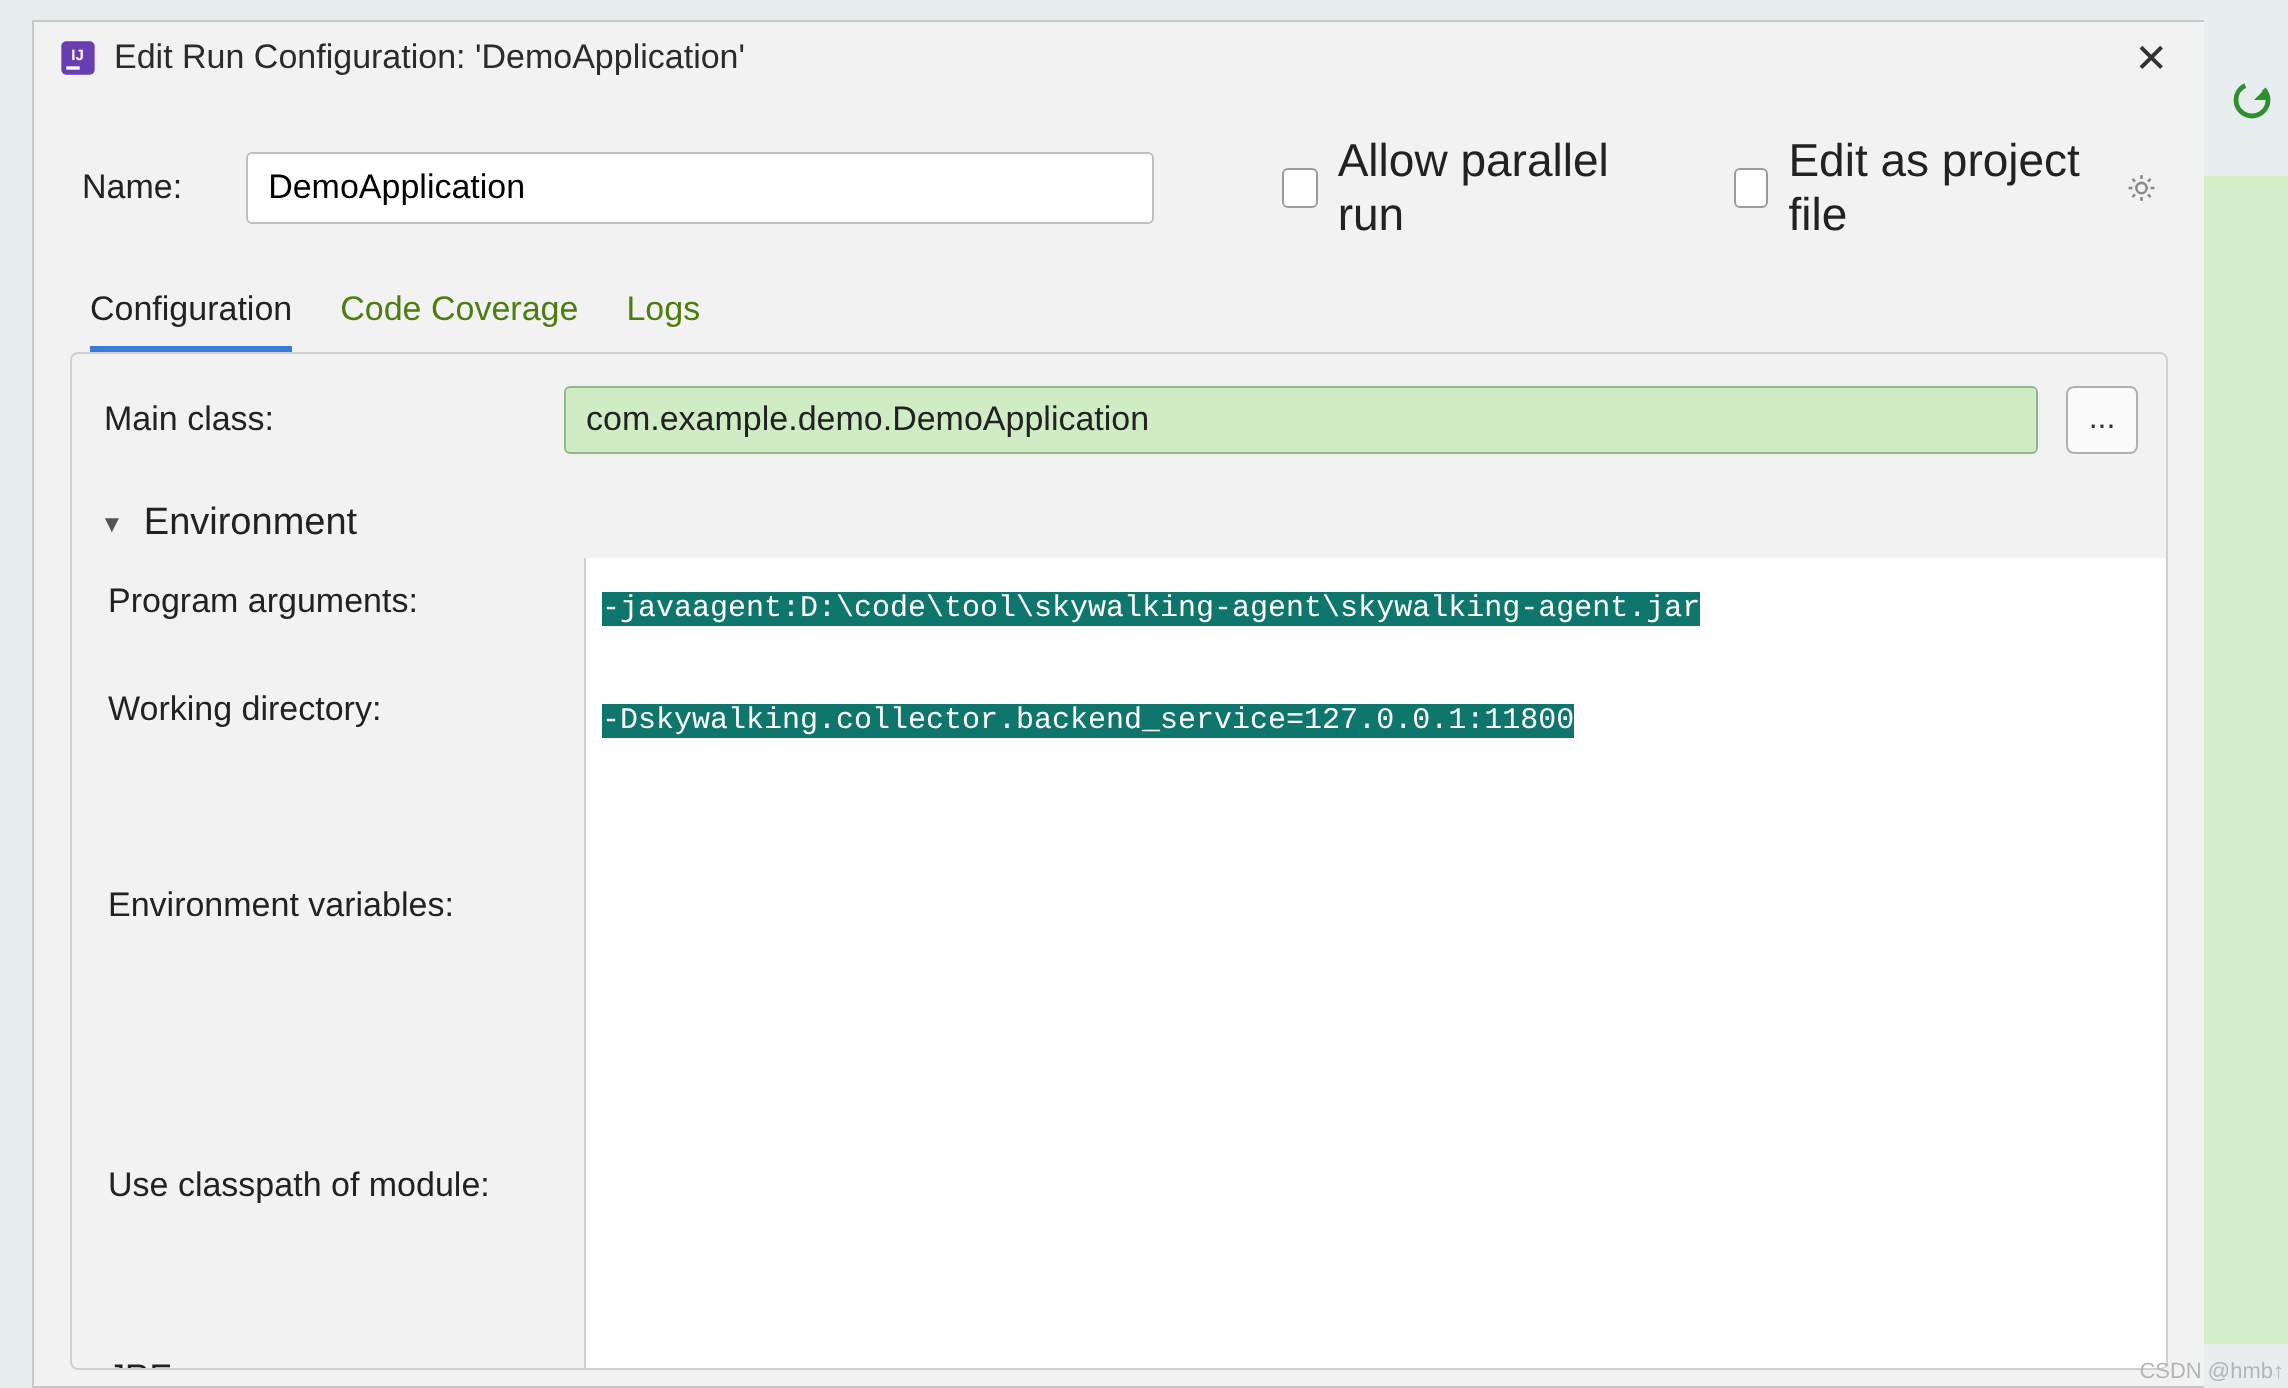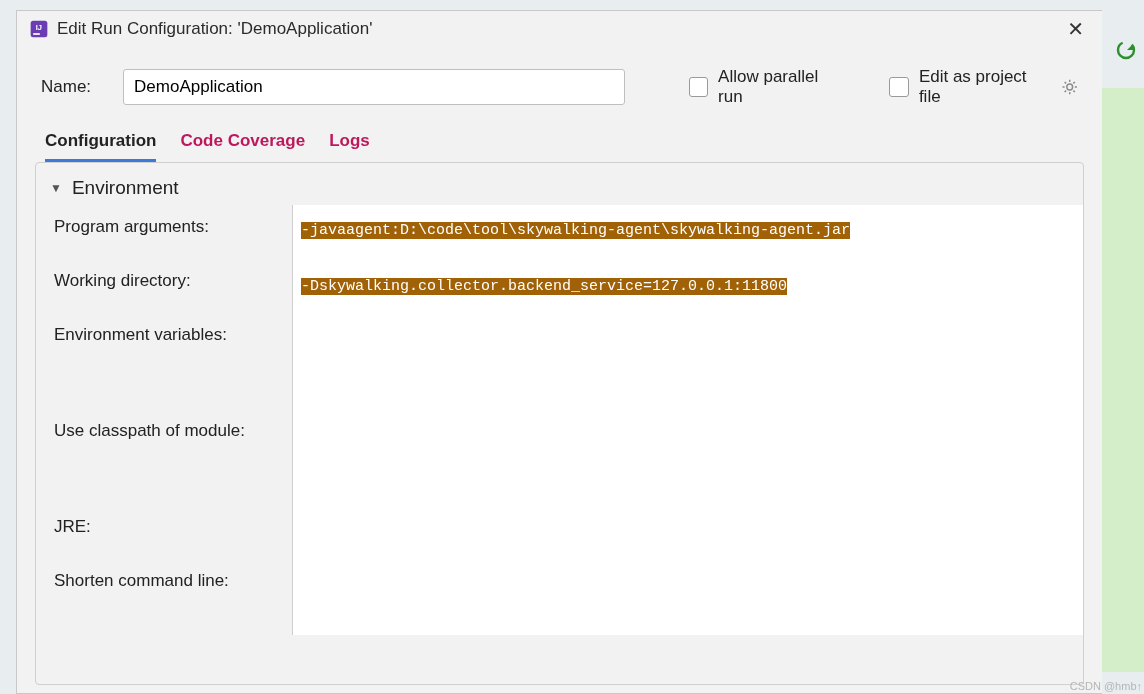--- a/index.html
+++ b/index.html
@@ -14,25 +14,25 @@
   .title-text { font-size: 17px; color: #2b2b2b; }
   .title-spacer { flex: 1; }
   .close-x { font-size: 20px; cursor: pointer; padding: 0 6px; color: #333; }
   .name-row { display: flex; align-items: center; padding: 20px 24px 18px 24px; gap: 32px; }
   .name-label { font-size: 17px; }
   .name-input {
     width: 516px; height: 36px; border: 1px solid #bfbfbf; padding: 0 10px;
     font-size: 17px; background: #fff; border-radius: 3px;
   }
   .name-row .spacer { flex: 1; }
-  .cb-group { display: flex; align-items: center; gap: 10px; font-size: 17px; }
+  .cb-group { display: flex; align-items: center; gap: 10px; font-size: 23px; }
   .cb { width: 20px; height: 20px; border: 1px solid #9a9a9a; border-radius: 3px; background: #fff; }
   .gear-svg { width: 18px; height: 18px; margin-left: 2px; }
-  .tabs { display: flex; gap: 24px; padding: 6px 28px 0 28px; font-size: 17px; font-weight: bold; }
-  .tab { padding-bottom: 8px; cursor: pointer; color: #be185d; }
+  .tabs { display: flex; gap: 24px; padding: 6px 28px 0 28px; font-size: 17px; }
+  .tab { padding-bottom: 8px; cursor: pointer; color: #4d7c0f; }
   .tab.active { border-bottom: 3px solid #3a7adb; color: #222; }
   .panel {
     margin: 0 18px 8px 18px; flex: 1; border: 1px solid #d0d0d0; border-radius: 4px;
     background: #f2f2f2; overflow: hidden; position: relative;
   }
   .main-class-row { display: flex; align-items: center; gap: 14px; padding: 16px 14px 10px 16px; }
   .field-label { width: 216px; font-size: 17px; }
   .main-class-input {
     flex: 1; height: 34px; border: 1px solid #8fb98d; background: #d0ecc5;
     border-radius: 3px; padding: 0 10px; font-size: 17px; color: #222;
@@ -41,28 +41,28 @@
     width: 36px; height: 34px; border: 1px solid #b0b0b0; background: #fafafa;
     border-radius: 4px; display: flex; align-items: center; justify-content: center;
     font-size: 16px; cursor: pointer; color: #333;
   }
   .env-header { display: flex; align-items: center; gap: 10px; padding: 14px 14px 6px 14px; }
   .chevron { font-size: 12px; color: #555; }
   .env-title { font-size: 19px; color: #222; }
   .two-col { display: flex; align-items: flex-start; position: relative; }
   .labels-col { display: flex; flex-direction: column; padding-left: 18px; padding-top: 12px; width: 256px; }
   .lab { font-size: 17px; height: 54px; display: flex; align-items: flex-start; }
-  .lab.tall { height: 96px; }
+  .lab.tall { height: 96px; margin-top: 44px; }
   .vm-pane {
     position: absolute; left: 256px; top: 0; right: 0; height: 430px;
     background: #ffffff; border-left: 1px solid #cfcfcf;
     font-family: "Consolas","Courier New",monospace; font-size: 15px;
     padding: 12px 8px; line-height: 1.85; text-align: left;
   }
-  .sel { background: #a16207; color: #fff; padding: 0; }
+  .sel { background: #0f766e; color: #fff; padding: 0; }
   .bg-refresh-icon {
     position: absolute; right: 6px; top: 38px; width: 24px; height: 24px;
   }
   .bg-green-strip { position:absolute; right:0; top:88px; width:44px; height:584px; background:#d3eec8; border-left:1px solid #a9d09a; }
   .watermark {
     position:absolute; right:2px; bottom:2px; font-size:11px; color:#b5b5b5;
   }
 </style>
 </head>
 <body>
@@ -114,20 +114,25 @@
   </div>
 
   <div class="tabs">
     <div class="tab active">Configuration</div>
     <div class="tab">Code Coverage</div>
     <div class="tab">Logs</div>
   </div>
 
   <div class="panel">
 
+    <div class="main-class-row">
+      <span class="field-label">Main class:</span>
+      <input class="main-class-input" type="text" value="com.example.demo.DemoApplication" style="">
+      <div class="browse-btn">...</div>
+    </div>
 
     <div class="env-header">
       <span class="chevron">▼</span>
       <span class="env-title">Environment</span>
     </div>
 
     <div class="two-col">
       <div class="labels-col">
         <div class="lab">Program arguments:</div>
         <div class="lab">Working directory:</div>

